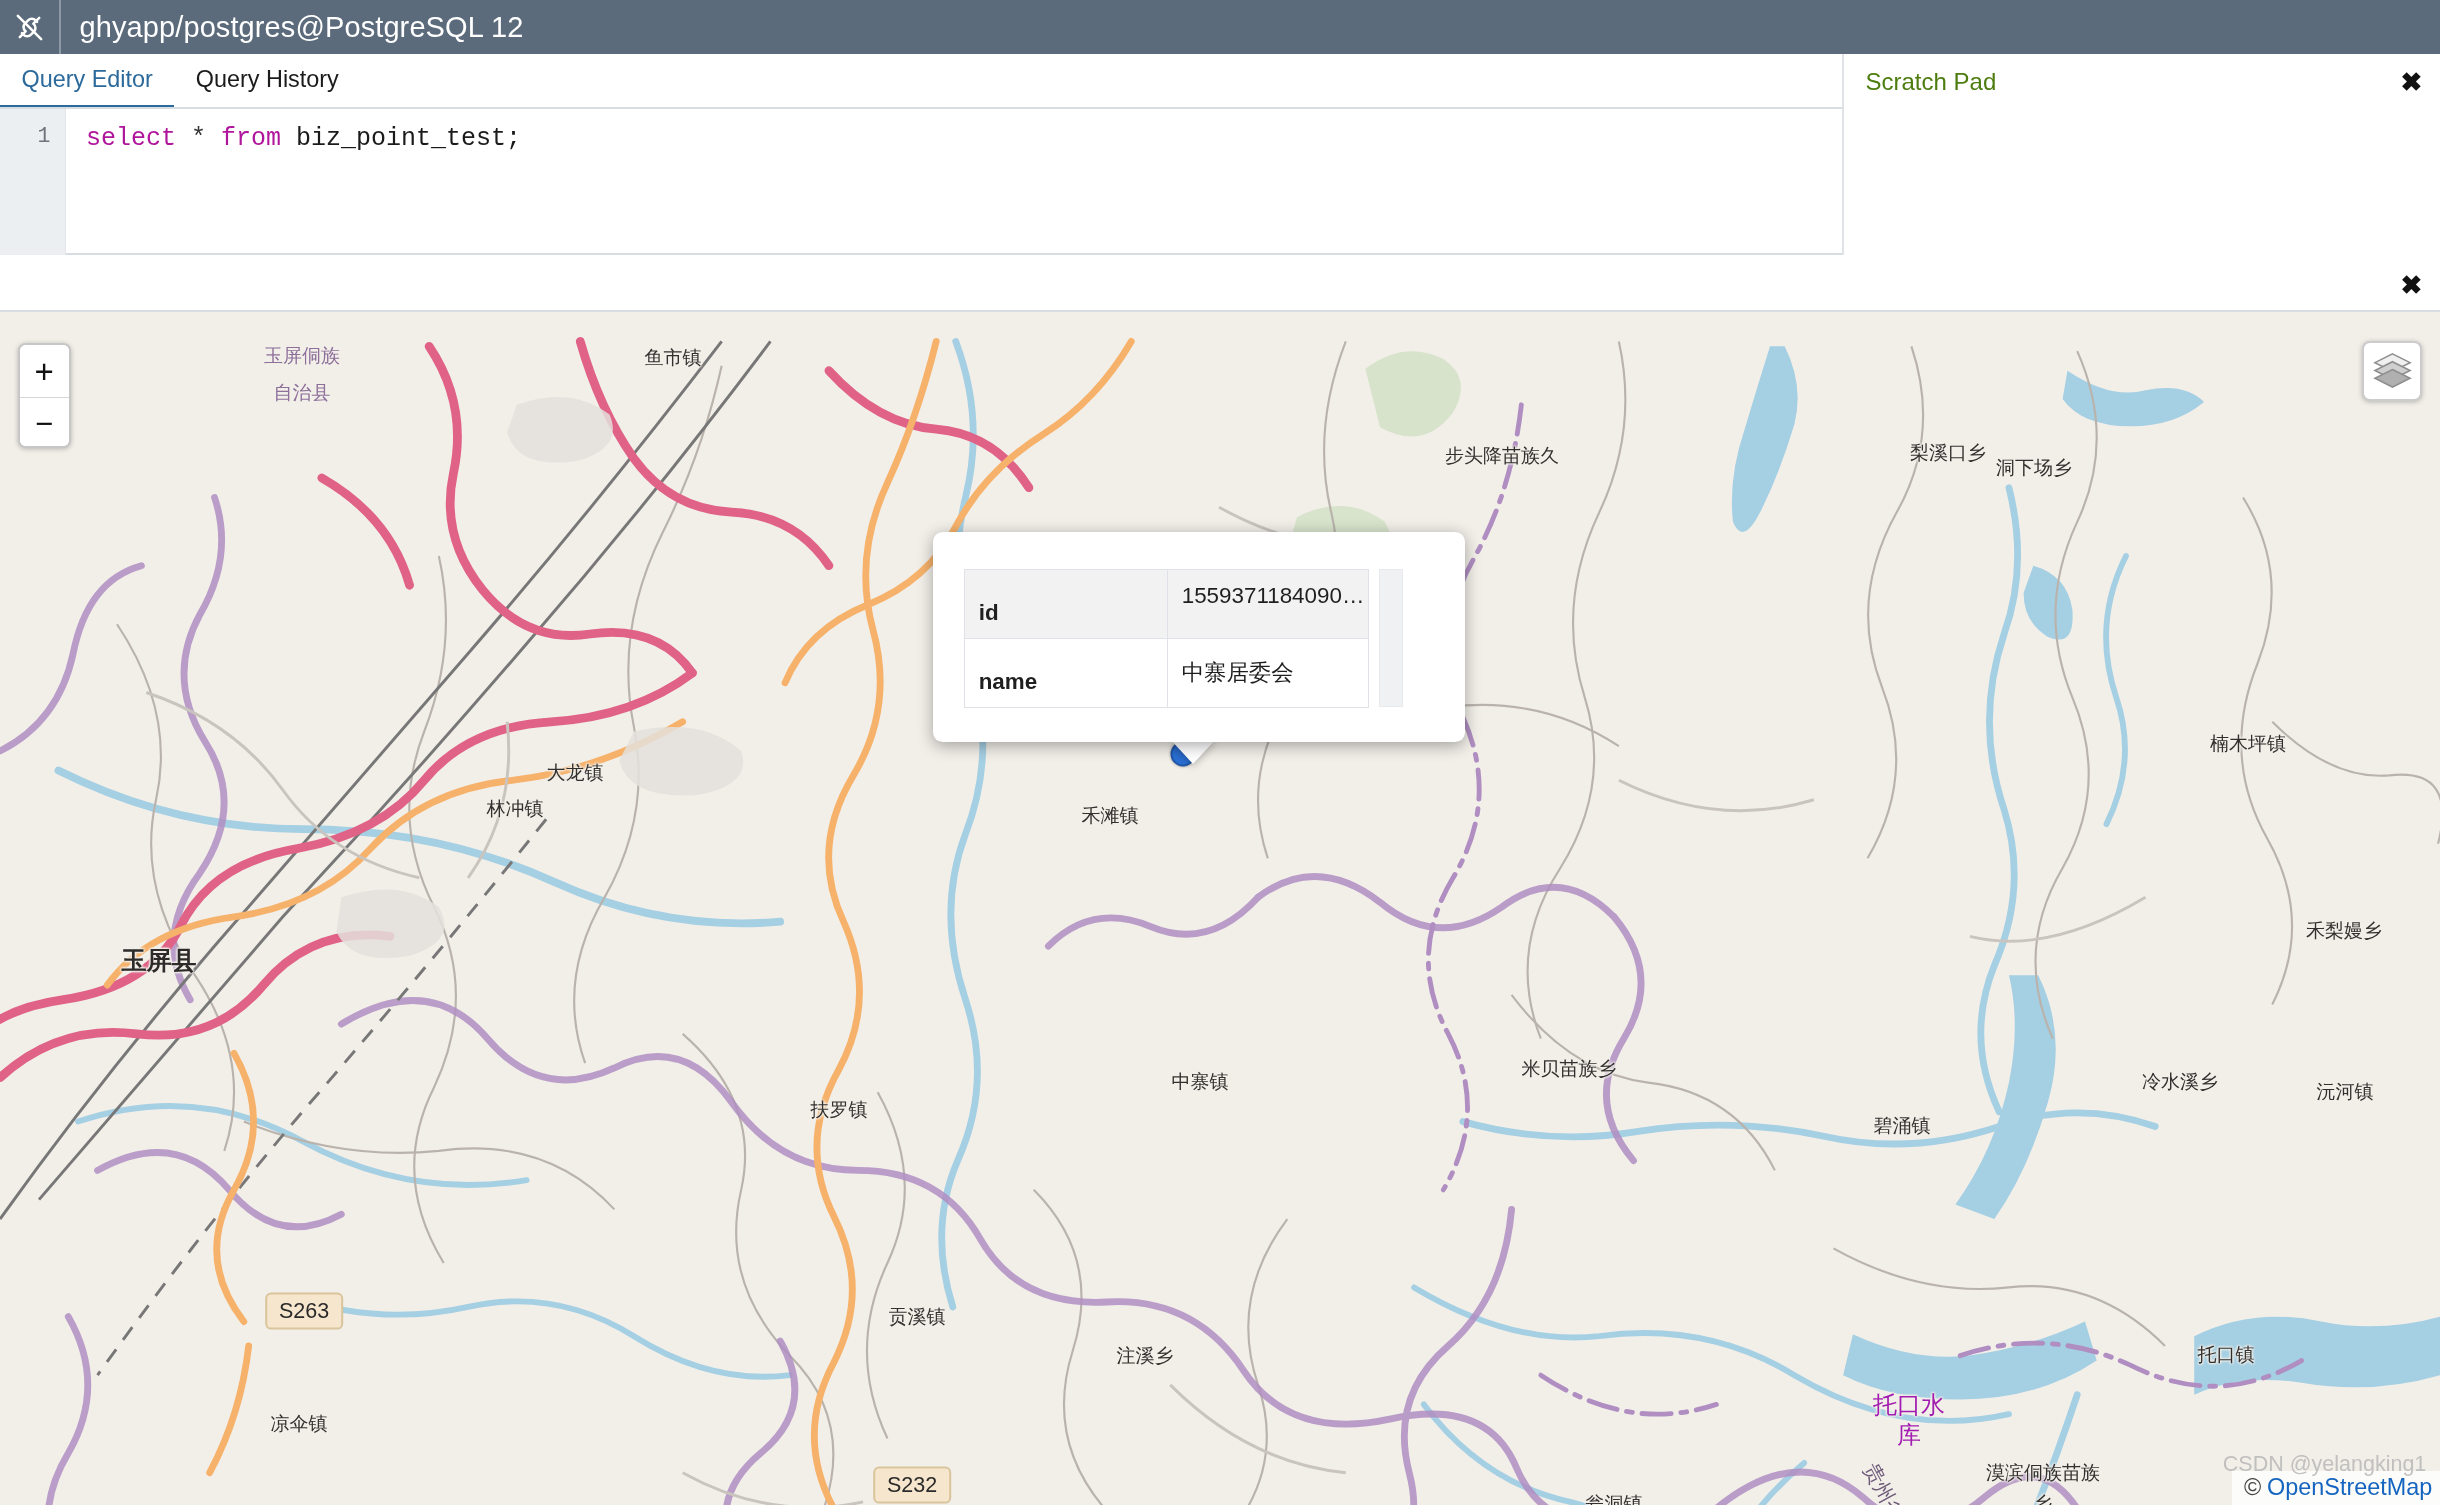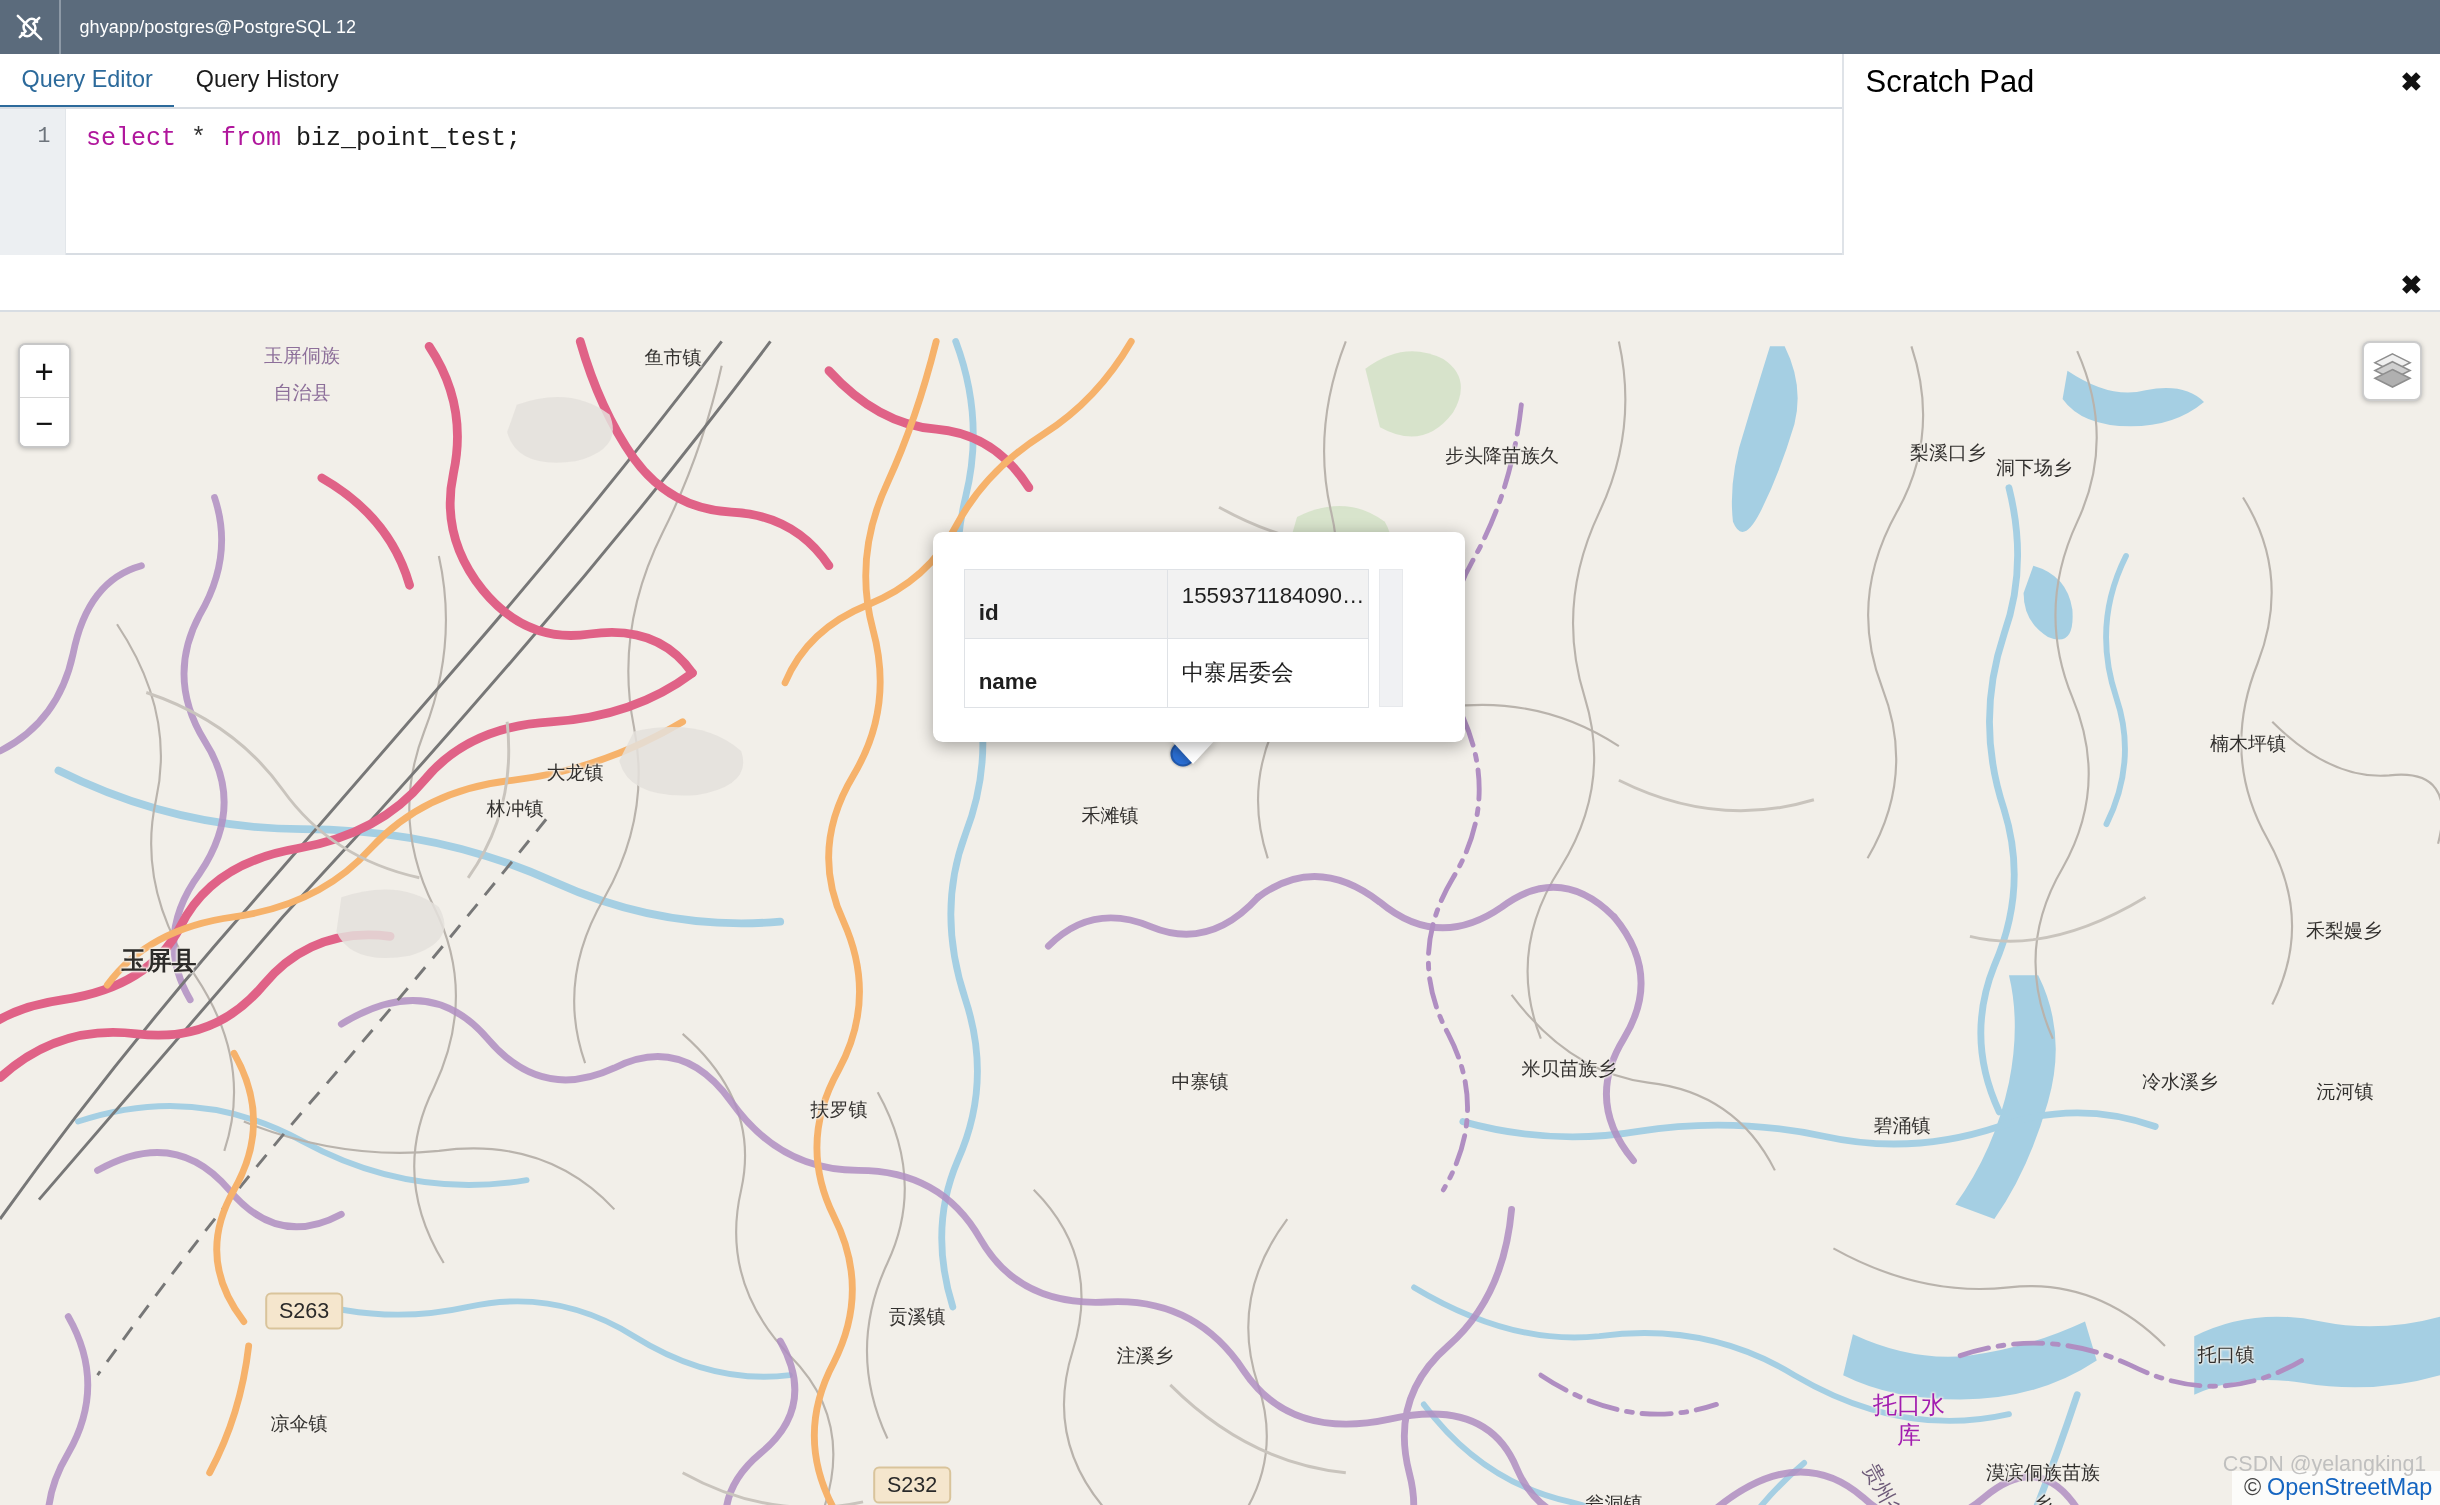--- a/index.html
+++ b/index.html
@@ -16,21 +16,21 @@
     position: absolute; left: 0; top: 0; width: 2440px; height: 54px;
     background: #5b6b7c;
     display: flex; align-items: center;
   }
   .titlebar-icon {
     width: 61px; height: 54px;
     display: flex; align-items: center; justify-content: center;
     border-right: 2px solid #8d99a6;
   }
   .titlebar-title {
-    color: #ffffff; font-size: 18px; padding-left: 18.5px;
+    color: #ffffff; font-size: 29px; padding-left: 18.5px;
     letter-spacing: 0.1px; white-space: nowrap;
   }
 
   
   .toprow {
     position: absolute; left: 0; top: 54px; width: 2440px; height: 39px;
     background: #ffffff;
   }
   .tabs-left {
     position: absolute; left: 0; top: 0; height: 55px;
@@ -50,21 +50,21 @@
   }
 
   
   .scratch-head {
     position: absolute; left: 1842px; top: 54px; width: 598px; height: 55px;
     background: #ffffff;
     border-left: 2px solid #dfe3e8;
     display: flex; align-items: center; justify-content: space-between;
     padding: 0 17.6px 0 21.5px;
   }
-  .scratch-title { font-size: 31px; color: #000000; }
+  .scratch-title { font-size: 24px; color: #4d7c0f; }
   .close-x {
     font-size: 26px; color: #111111; font-weight: bold; cursor: pointer;
     line-height: 1;
   }
   .scratch-body {
     position: absolute; left: 1842px; top: 109px; width: 598px; height: 146px;
     background: #ffffff; border-left: 2px solid #dfe3e8;
   }
 
   

